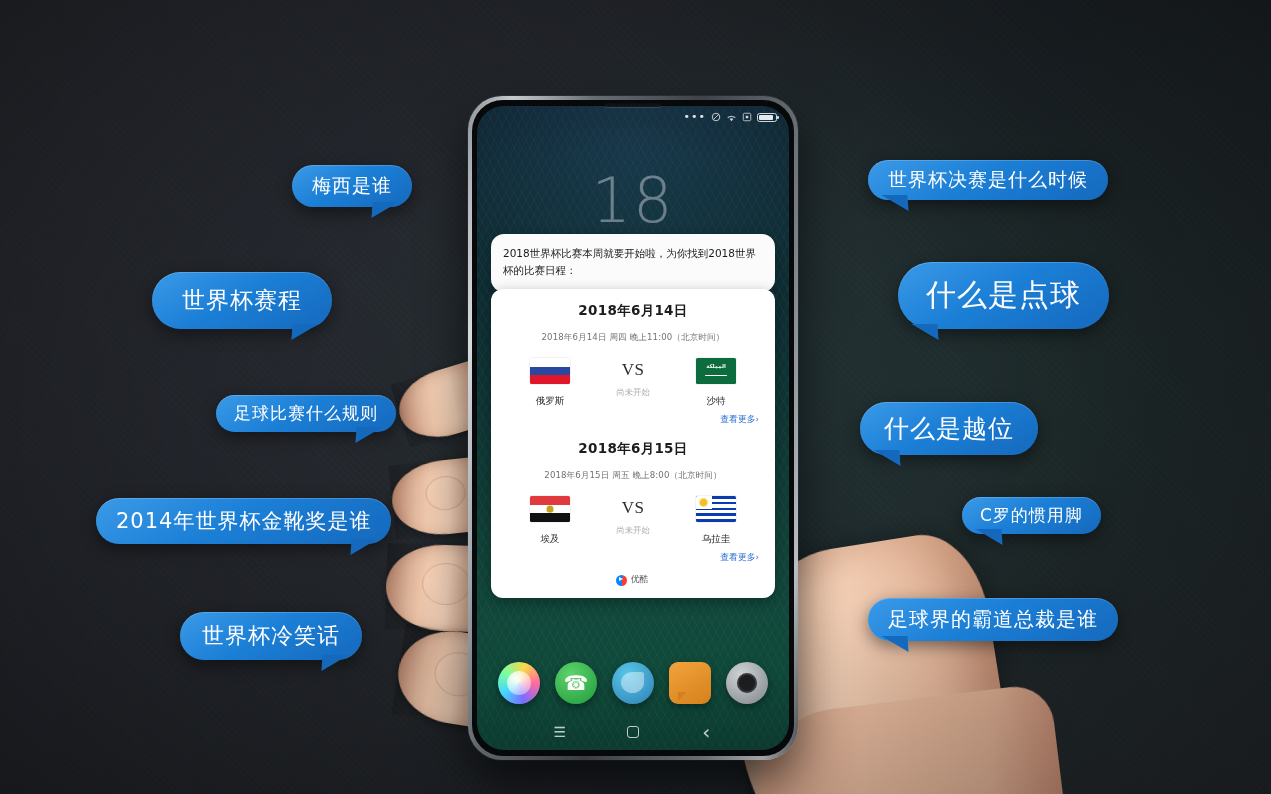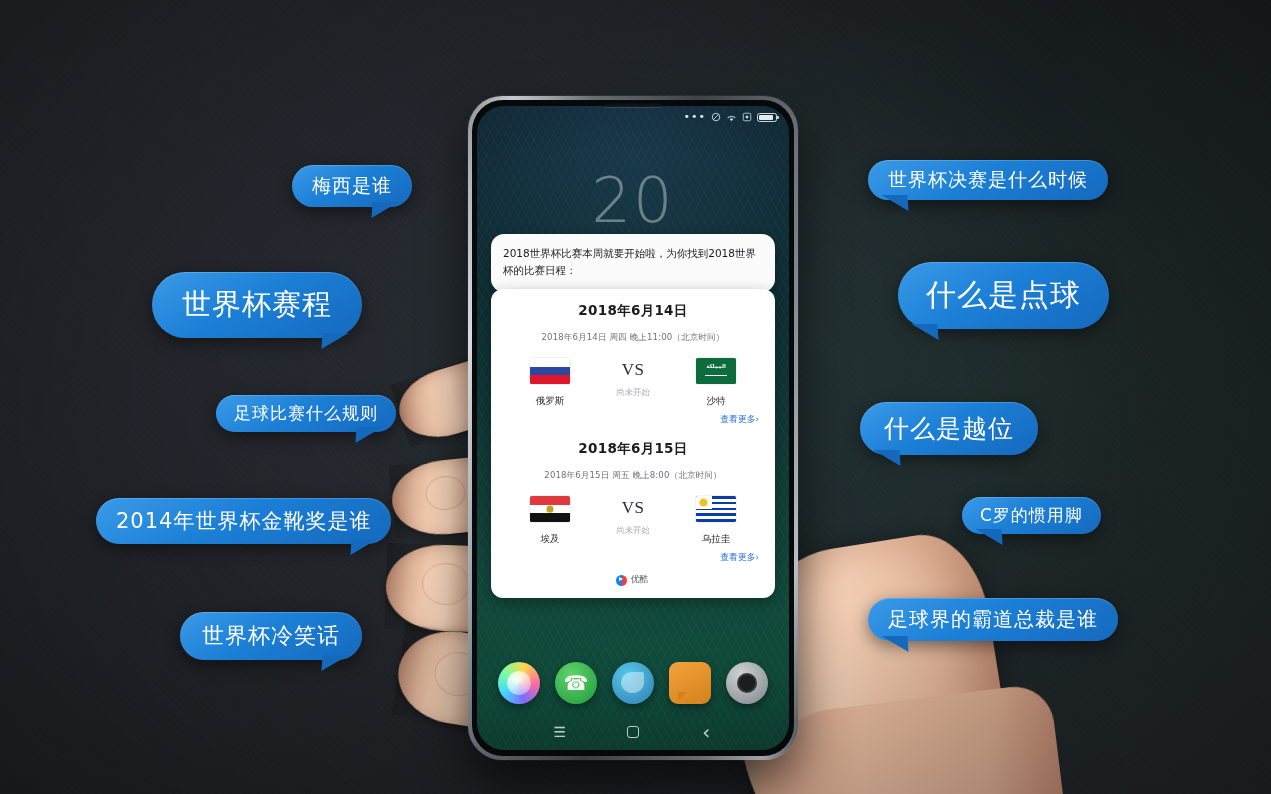--- a/index.html
+++ b/index.html
@@ -301,21 +301,21 @@
   
   .bub.tail-l::after{
     left:14px;
     border-right:0 solid transparent;
     border-left:26px solid transparent;
     border-top:16px solid #1569bd;
     transform:skewX(4deg);
   }
 
   .b-messi   { left:292px; top:165px;  padding:8px 20px; font-size:19px; }
-  .b-sched   { left:152px; top:272px;  padding:13px 30px; font-size:29px; }
+  .b-sched   { left:152px; top:272px;  padding:13px 30px; font-size:23px; }
   .b-rules   { left:216px; top:395px;  padding:7px 18px; font-size:17px; }
   .b-boot    { left:96px;  top:498px;  padding:9px 20px; font-size:21px; }
   .b-joke    { left:180px; top:612px;  padding:9px 22px; font-size:22px; }
 
   .b-final   { left:868px; top:160px;  padding:7px 20px; font-size:19px; }
   .b-penalty { left:898px; top:262px;  padding:13px 28px; font-size:30px; }
   .b-offside { left:860px; top:402px;  padding:10px 24px; font-size:25px; }
   .b-foot    { left:962px; top:497px;  padding:7px 18px; font-size:17px; }
   .b-boss    { left:868px; top:598px;  padding:8px 20px; font-size:20px; }
 </style>
@@ -372,21 +372,21 @@
             <svg width="10" height="10" viewBox="0 0 24 24" fill="none" stroke="#dfe6ea" stroke-width="2">
               <rect x="3" y="3" width="18" height="18" rx="3"></rect>
                 <rect x="9" y="9" width="6" height="6" fill="#dfe6ea" stroke="none"></rect>
             </svg>
           </span>
           <span class="batt">
               <i></i>
             </span>
         </div>
 
-        <div class="clock">20</div>
+        <div class="clock">18</div>
 
         <div class="assist-bubble">2018世界杯比赛本周就要开始啦，为你找到2018世界杯的比赛日程：</div>
 
         <div class="card">
 
           <div class="match">
             <div class="m-date">2018年6月14日</div>
             <div class="m-sub">2018年6月14日 周四 晚上11:00（北京时间）</div>
             <div class="m-row">
               <div class="team">

